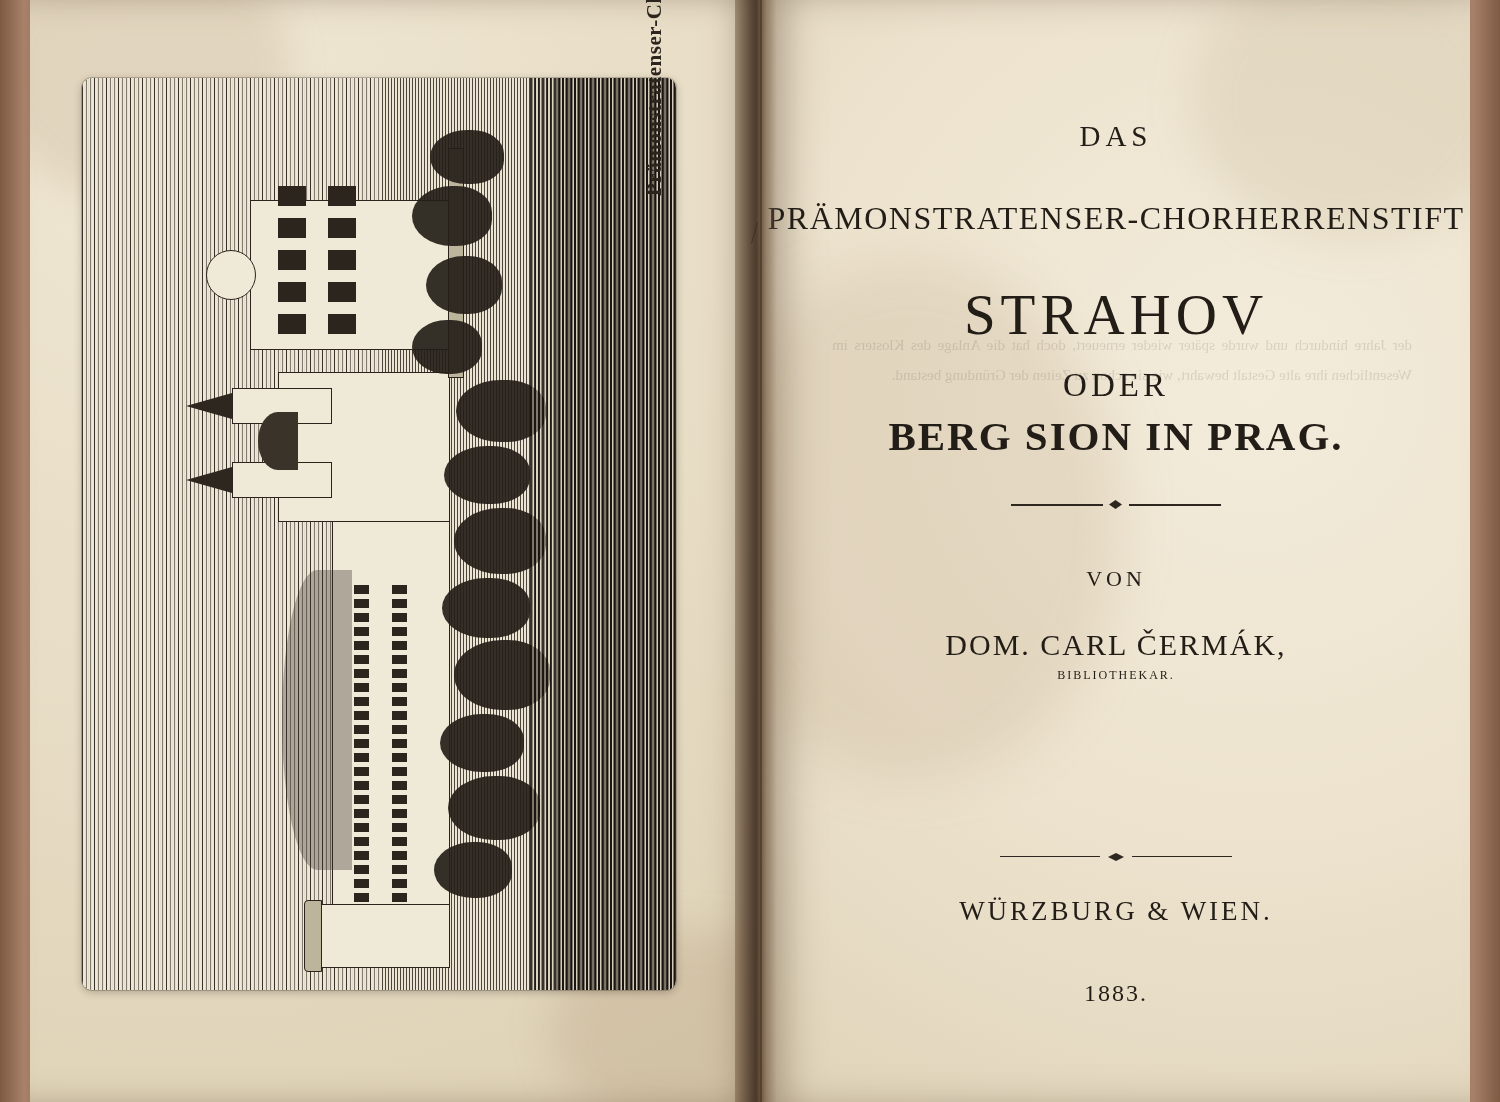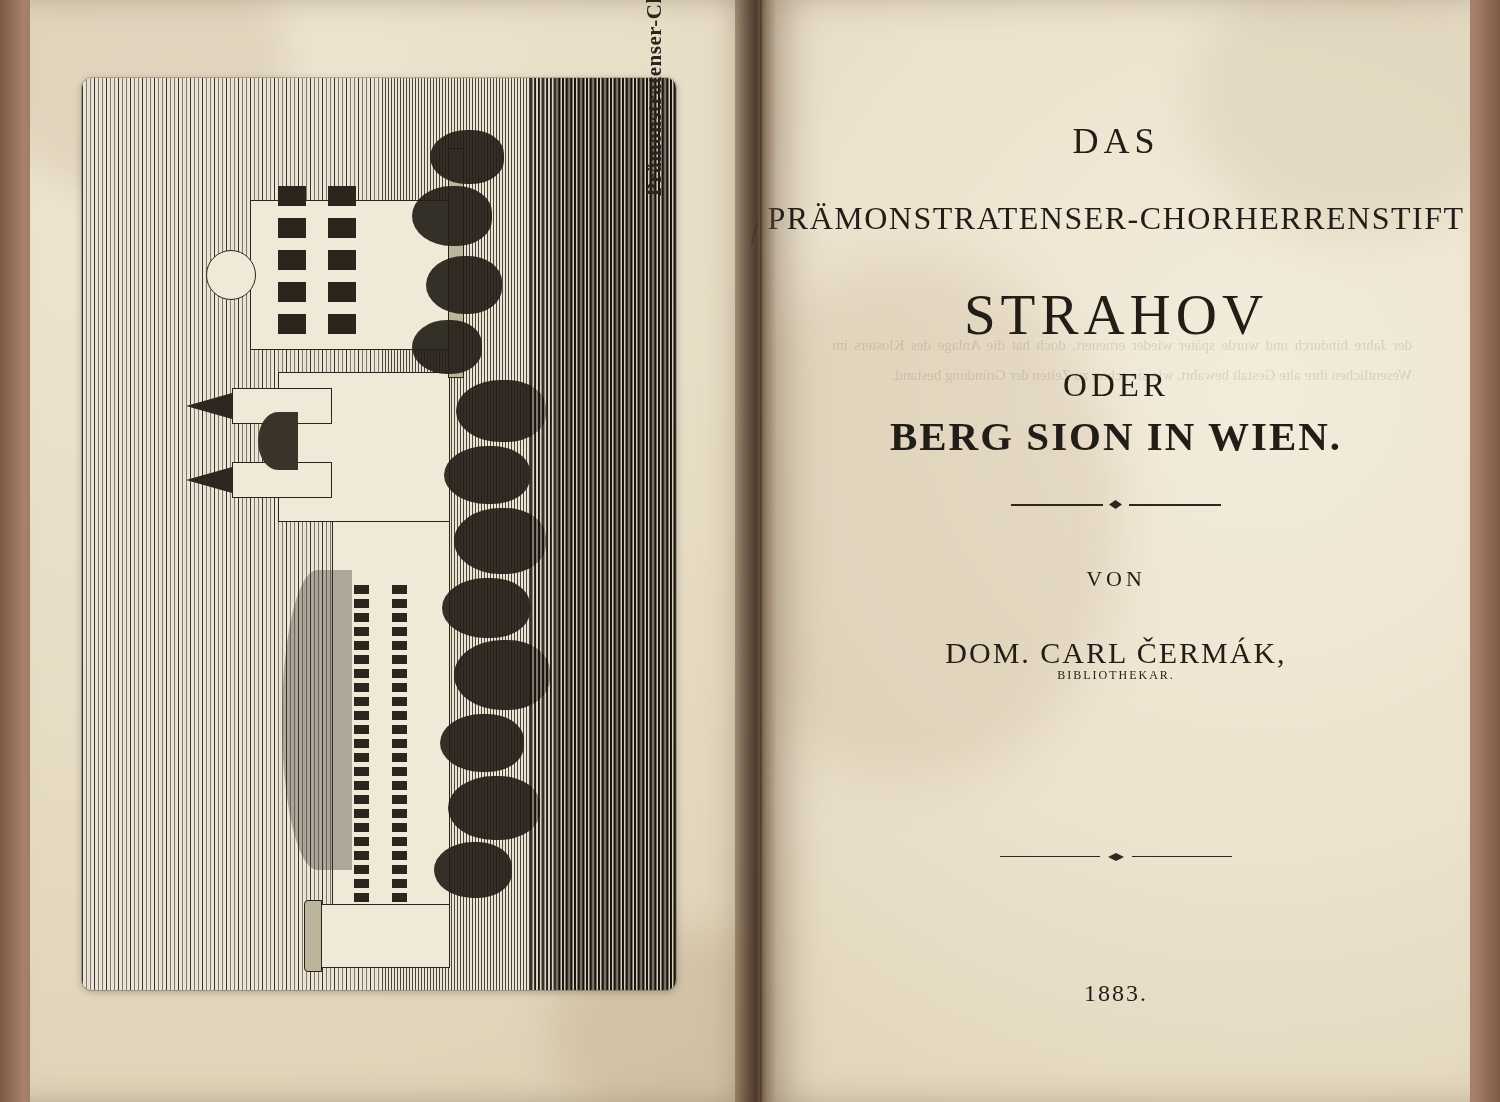--- a/index.html
+++ b/index.html
@@ -198,21 +198,21 @@
     position: absolute;
     left: 0;
     top: 0;
     width: 708px;
     height: 1102px;
     color: #231d17;
     text-align: center;
   }
   .t-das {
     position: absolute; top: 120px; left: 0; width: 100%;
-    font-size: 36px; letter-spacing: 5px;
+    font-size: 29px; letter-spacing: 5px;
   }
   .t-order {
     position: absolute; top: 200px; left: 0; width: 100%;
     font-size: 32px; letter-spacing: 1.5px;
   }
   .t-main {
     position: absolute; top: 282px; left: 0; width: 100%;
     font-size: 57px; letter-spacing: 5px; font-weight: 400;
   }
   .t-oder {
@@ -245,21 +245,21 @@
     width: 13px; height: 9px;
     background: #2d2720;
     clip-path: polygon(0 50%, 50% 0, 100% 50%, 50% 100%);
   }
   .t-von {
     position: absolute; top: 566px; left: 0; width: 100%;
     font-size: 22px; letter-spacing: 4px;
   }
   .t-author {
     position: absolute; top: 628px; left: 0; width: 100%;
-    font-size: 30px; letter-spacing: 2px; margin-top: 8px;
+    font-size: 30px; letter-spacing: 2px;
   }
   .t-role {
     position: absolute; top: 668px; left: 0; width: 100%;
     font-size: 12px; letter-spacing: 2px;
   }
   .rule-long {
     position: absolute; top: 852px; left: 50%;
     transform: translateX(-50%);
     width: 232px; height: 10px;
   }
@@ -441,31 +441,32 @@
     <div class="paper-stain" style="left:-60px;top:260px;width:420px;height:520px;background:rgba(165,135,100,0.16);filter:blur(26px);"></div>
     <div class="paper-stain" style="left:430px;top:-40px;width:320px;height:280px;background:rgba(170,145,105,0.15);filter:blur(22px);"></div>
 
     <div class="showthrough">der Jahre hindurch und wurde später wieder erneuert, doch hat die Anlage des Klosters im Wesentlichen ihre alte Gestalt bewahrt, wie sie schon zu Zeiten der Gründung bestand.</div>
 
     <div class="title-block">
       <div class="t-das">DAS</div>
       <div class="t-order">PRÄMONSTRATENSER-CHORHERRENSTIFT</div>
       <div class="t-main">STRAHOV</div>
       <div class="t-oder">ODER</div>
-      <div class="t-sub">BERG SION IN WIEN.</div>
+      <div class="t-sub">BERG SION IN PRAG.</div>
 
       <div class="rule-small">
           <span></span>
         </div>
 
       <div class="t-von">VON</div>
       <div class="t-author">DOM. CARL ČERMÁK,</div>
       <div class="t-role">BIBLIOTHEKAR.</div>
 
       <div class="rule-long">
           <span></span>
         </div>
 
+      <div class="t-city">WÜRZBURG &amp; WIEN.</div>
       <div class="t-year">1883.</div>
     </div>
   </div>
 
 </div>
 
 </body></html>

